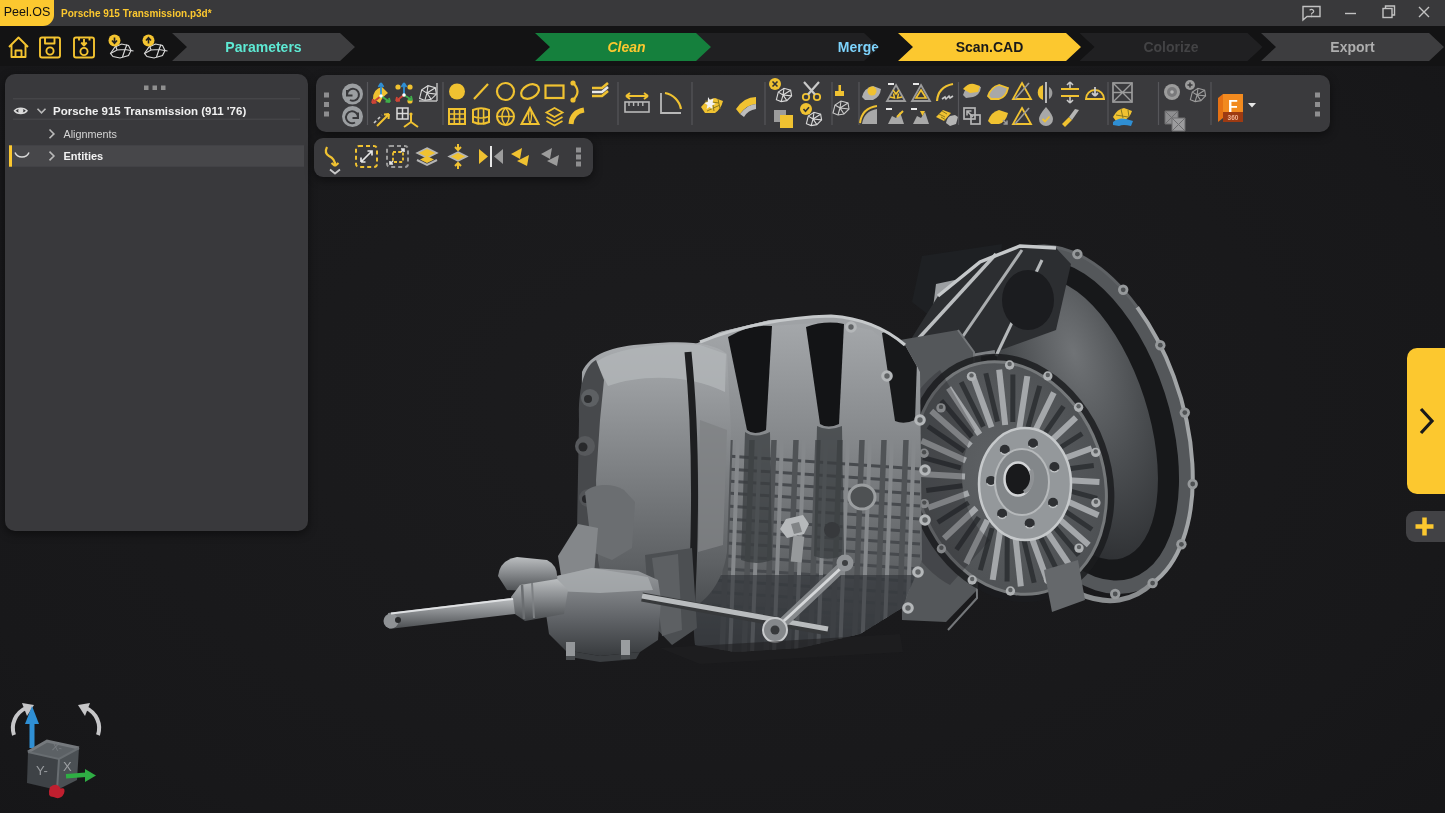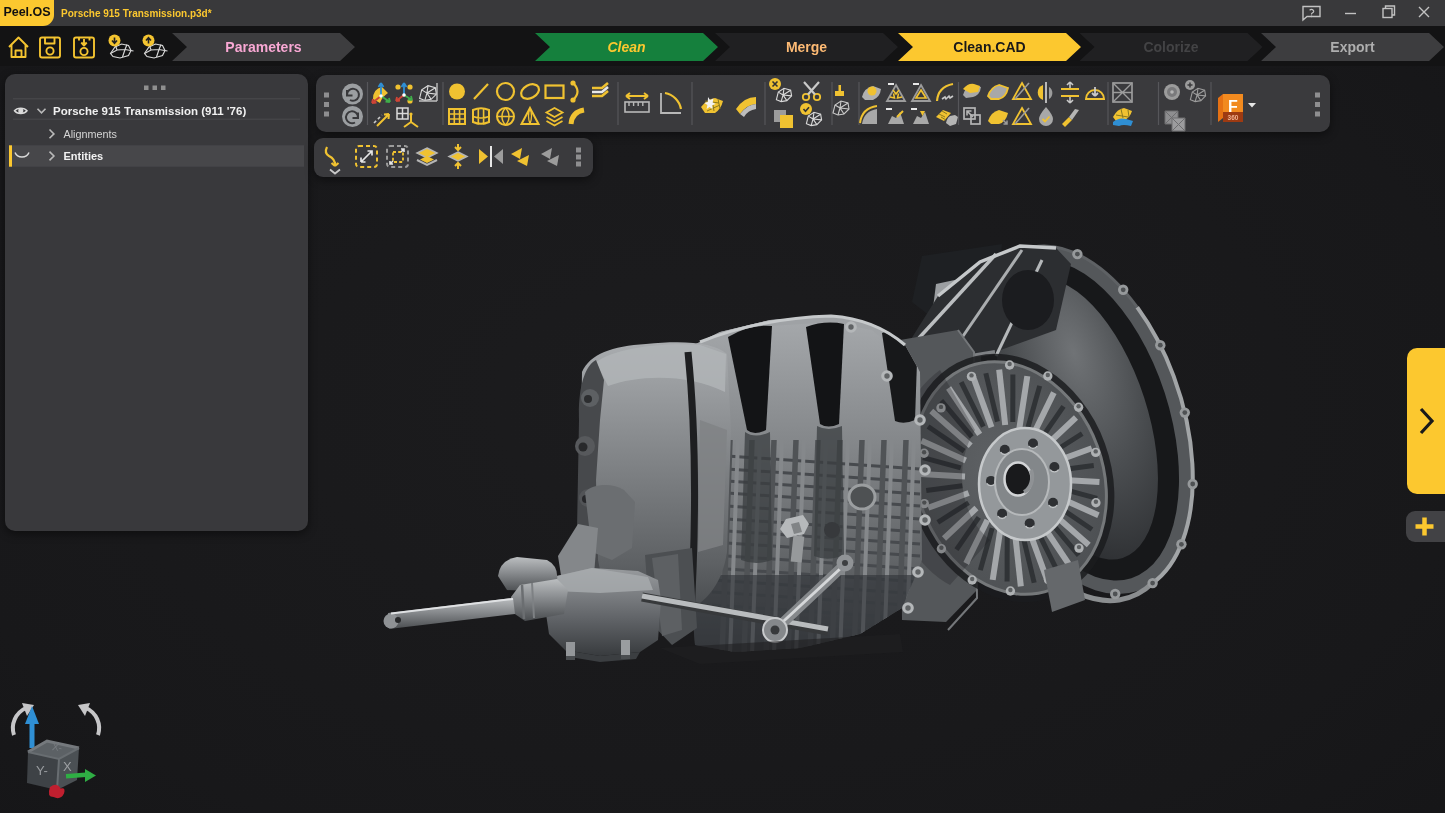--- a/index.html
+++ b/index.html
@@ -1,19 +1,19 @@
 <!DOCTYPE html>
 <html><head><meta charset="utf-8">
 <style>
 html,body{margin:0;padding:0;width:1445px;height:813px;overflow:hidden;background:#19191b;
 font-family:"Liberation Sans",sans-serif;}
 .abs{position:absolute;}
 #titlebar{position:absolute;left:0;top:0;width:1445px;height:26px;background:#39393b;}
 #badge{position:absolute;left:0;top:0;width:54px;height:26px;background:#fcc82f;border-radius:0 0 11px 0;
-color:#111;font-size:12.5px;font-weight:bold;text-align:center;line-height:25px;}
+color:#111;font-size:12.5px;font-weight:normal;text-align:center;line-height:25px;}
 #title{position:absolute;left:61px;top:0;height:26px;line-height:27px;color:#fcc82f;font-size:10px;font-weight:600;}
 #menubar{position:absolute;left:0;top:26px;width:1445px;height:40px;background:#131314;}
 .crumb{position:absolute;top:7px;height:28px;line-height:28px;text-align:center;font-size:14px;font-weight:bold;
 clip-path:polygon(0 0, calc(100% - 15px) 0, 100% 50%, calc(100% - 15px) 100%, 0 100%, 15px 50%);}
 #viewport{position:absolute;left:0;top:66px;width:1445px;height:747px;background:radial-gradient(ellipse 1200px 750px at 48% 45%, #1c1c1e 0%, #18181a 65%, #141416 100%);}
 #leftpanel{position:absolute;left:5px;top:8px;width:303px;height:457px;background:#39393c;border-radius:10px;box-shadow:0 3px 10px rgba(0,0,0,.45);}
 #toolbar1{position:absolute;left:316px;top:9px;width:1014px;height:57px;background:#3a3a3d;border-radius:10px;box-shadow:0 3px 10px rgba(0,0,0,.45);}
 #toolbar2{position:absolute;left:314px;top:72px;width:279px;height:39px;background:#3a3a3d;border-radius:9px;box-shadow:0 3px 10px rgba(0,0,0,.45);}
 #righttab{position:absolute;left:1407px;top:282px;width:40px;height:146px;background:#fcc82f;border-radius:10px 0 0 10px;}
 #plusbtn{position:absolute;left:1406px;top:445px;width:41px;height:31px;background:#424245;border-radius:9px 0 0 9px;}
@@ -53,25 +53,25 @@
     <path d="M110.5 27.5 l6.5 -3.5 8 -.5 8.5 1.5 M117 24 l-1.5 -4.5 M125 23.5 l2 -5 M125 23.5 l-2.5 7.5"></path>
     <path d="M144.5 27.5 l4.5 -6.5 6.5 -3 7 1.5 2.5 5 -2.5 5 -8.5 2.5 -7 -1.5 Z"></path>
     <path d="M144.5 27.5 l6.5 -3.5 8 -.5 8.5 1.5 M151 24 l-1.5 -4.5 M159 23.5 l2 -5 M159 23.5 l-2.5 7.5"></path>
   </g>
   <circle cx="114.5" cy="14.5" r="6" fill="#f4c430"></circle>
   <path d="M114.5 11.5 v5.5 M112 14.5 l2.5 2.8 2.5-2.8" stroke="#222" stroke-width="1.6" fill="none"></path>
   <circle cx="148.5" cy="14.5" r="6" fill="#f4c430"></circle>
   <path d="M148.5 17.5 v-5.5 M146 14.5 l2.5-2.8 2.5 2.8" stroke="#222" stroke-width="1.6" fill="none"></path>
 
  </svg>
- <div class="crumb" style="left:172px;width:183px;background:#3d3d3f;color:#f9a8d4;">Parameters</div>
+ <div class="crumb" style="left:172px;width:183px;background:#3d3d3f;color:#5eead4;">Parameters</div>
  <div class="crumb" style="left:353.5px;width:183px;background:#3d3d3f;color:#8f8f8f;margin-top:36px;">Scan</div>
  <div class="crumb" style="left:535px;width:183px;background:#15803d;color:#fcc82f;font-style:italic;">Clean</div>
- <div class="crumb" style="left:715px;width:183px;background:#202022;color:#fdba74;">Merge</div>
- <div class="crumb" style="left:898px;width:183px;background:#fcc82f;color:#191919;">Clean.CAD</div>
+ <div class="crumb" style="left:696px;width:183px;background:#202022;color:#7dd3fc;text-align:right;">Merge</div>
+ <div class="crumb" style="left:898px;width:183px;background:#fcc82f;color:#191919;">Scan.CAD</div>
  <div class="crumb" style="left:1079.5px;width:183px;background:#202022;color:#434345;">Colorize</div>
  <div class="crumb" style="left:1261px;width:183px;background:#3d3d3f;color:#aeaeae;">Export</div>
 </div>
 
 <div id="viewport">
 <svg class="abs" style="left:0;top:0" width="1445" height="747" viewBox="0 66 1445 747">
 <defs>
  <linearGradient id="gcase" x1="0" y1="0" x2="0" y2="1">
    <stop offset="0" stop-color="#a6a9ac"></stop>
           <stop offset=".4" stop-color="#828588"></stop>

